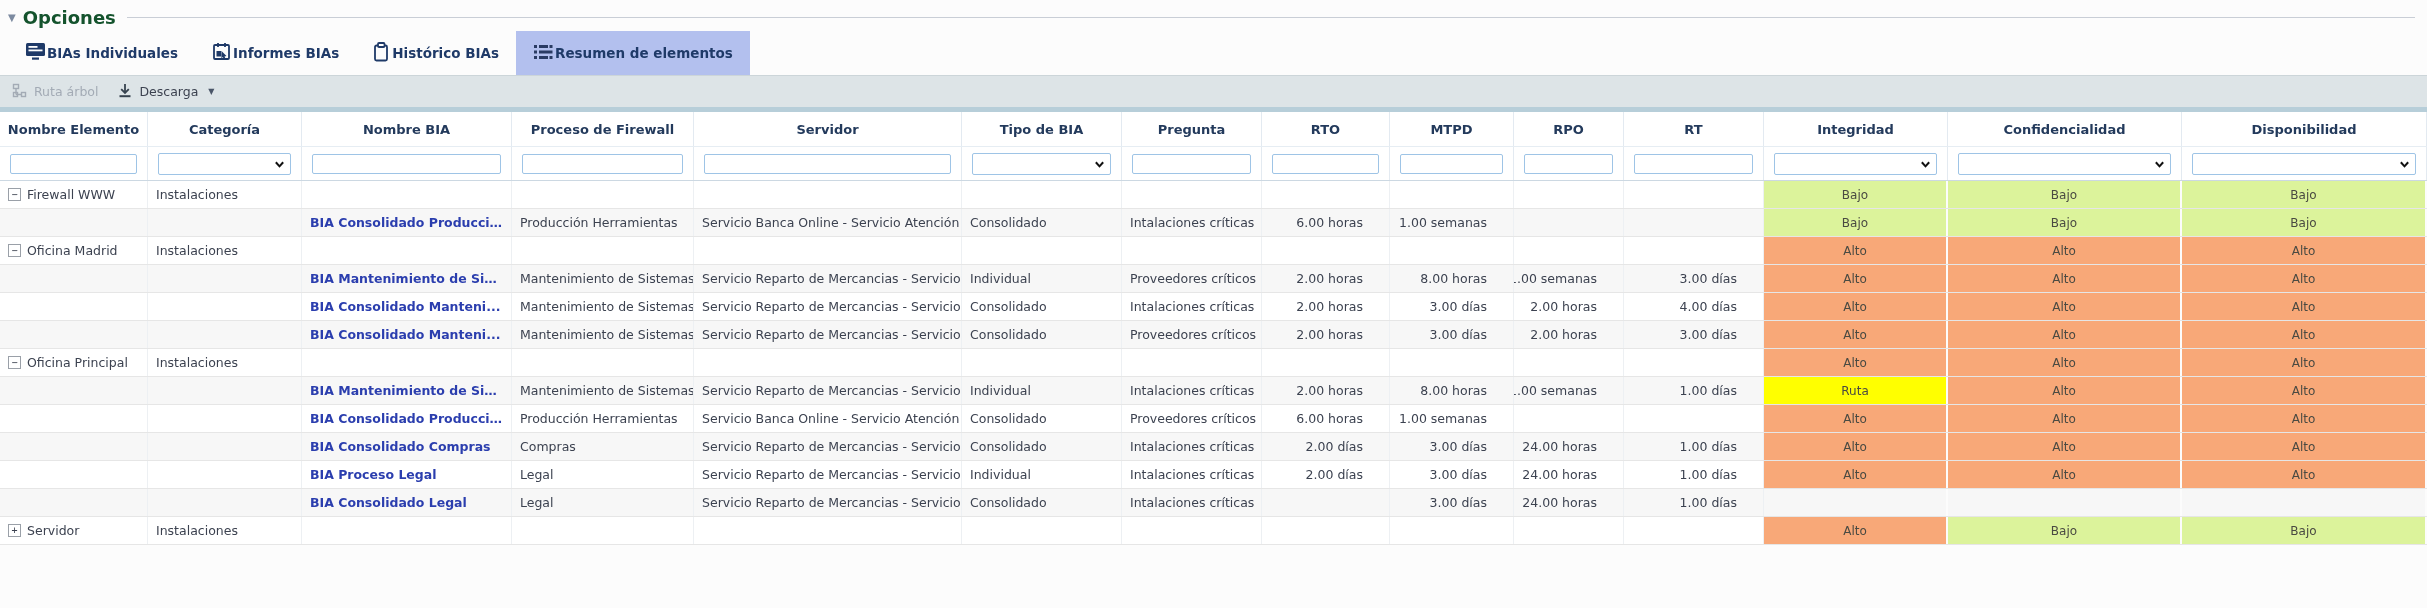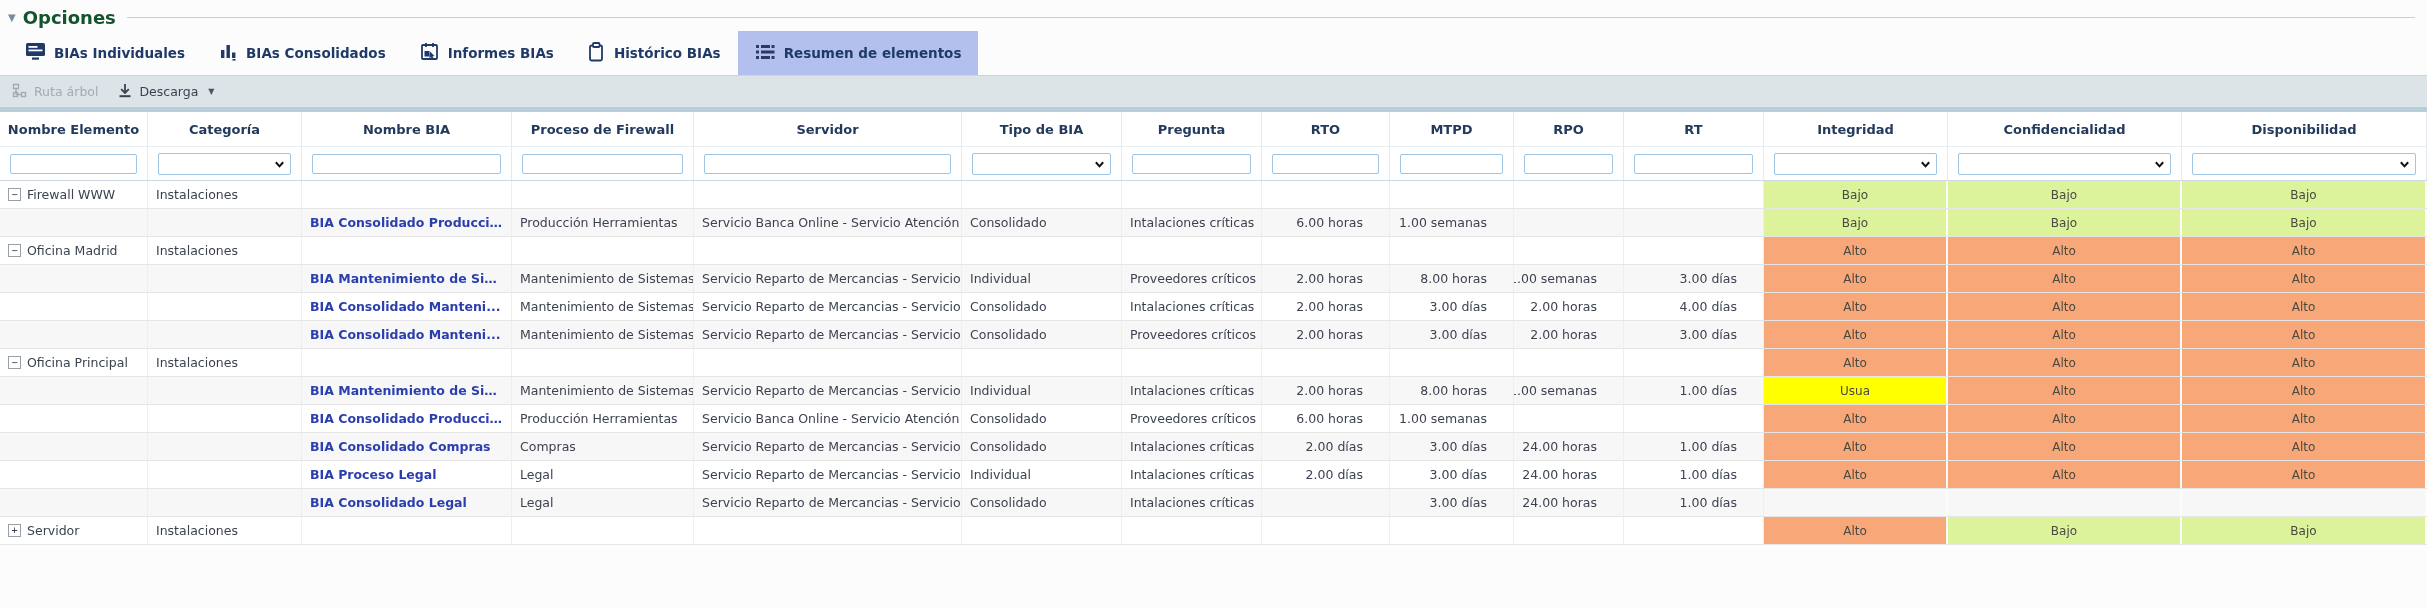--- a/index.html
+++ b/index.html
@@ -7,21 +7,21 @@
     width:2427px;height:608px;overflow:hidden;background:#fcfcfc;
     font-family:"DejaVu Sans","Liberation Sans",sans-serif;color:#3c4250;
   }
   
   .opciones-row{display:flex;align-items:center;gap:7px;padding:7px 12px 0 8px;}
   .opciones-caret{color:#7c8aa0;font-size:10px;}
   .opciones-label{font-weight:bold;color:#14532d;font-size:18px;}
   .opciones-line{flex:1;border-top:1px solid #c9ced6;height:0;margin-left:4px;}
   
   .tab-bar{display:flex;padding:3px 0 0 8px;align-items:stretch;}
-  .tab{display:flex;align-items:center;gap:8px;padding:0 17px;height:44px;
+  .tab{display:flex;align-items:center;gap:1px;padding:0 17px;height:44px;
        font-weight:bold;color:#1f3a68;font-size:13.5px;cursor:pointer;}
   .tab.active{background:#b3c0ee;}
   .tab svg{flex:none;}
   
   .toolbar{height:31px;background:#dde4e7;border-top:1px solid #ccd5d9;
            display:flex;align-items:center;gap:20px;padding-left:12px;}
   .tool{display:flex;align-items:center;gap:7px;font-size:12.5px;color:#3c4250;cursor:pointer;}
   .tool.disabled{color:#a3abb5;cursor:default;}
   .tool .caret{font-size:8px;margin-left:3px;color:#4a5568;}
   
@@ -62,29 +62,20 @@
     <div class="tab">
       <span><svg width="21" height="19" viewBox="0 0 21 19">
           <rect x="1" y="1" width="19" height="13" rx="1.5" fill="#1f3a68"></rect>
           <rect x="3.5" y="4" width="9" height="1.8" fill="#fff"></rect>
           <rect x="3.5" y="7.5" width="14" height="1.8" fill="#fff"></rect>
           <rect x="7" y="15.5" width="7" height="2.2" fill="#1f3a68"></rect>
         </svg></span>
       <span>BIAs Individuales</span>
     </div>
     <div class="tab">
-      <span><svg width="19" height="19" viewBox="0 0 19 19">
-          <rect x="2" y="8" width="3.4" height="8" fill="#1f3a68"></rect>
-          <rect x="7.5" y="3" width="3.4" height="13" fill="#1f3a68"></rect>
-          <rect x="13" y="10.5" width="3.4" height="5.5" fill="#1f3a68"></rect>
-          <rect x="13.5" y="17" width="3" height="1.6" fill="#1f3a68"></rect>
-        </svg></span>
-      <span>BIAs Consolidados</span>
-    </div>
-    <div class="tab">
       <span><svg width="20" height="20" viewBox="0 0 20 20">
           <g fill="none" stroke="#1f3a68" stroke-width="1.8">
             <rect x="2" y="3" width="15" height="14" rx="1"></rect>
             <path d="M6 1v4M13 1v4"></path>
           </g>
           <rect x="4.5" y="9" width="5" height="5.5" fill="#1f3a68"></rect>
           <path d="M10 9.5 14.5 14l-2 .4 1 2.4-1.6.7-1-2.5-1.6 1.4z" fill="#1f3a68"></path>
         </svg></span>
       <span>Informes BIAs</span>
     </div>
@@ -361,21 +352,21 @@
         <span class="bia-link">BIA Mantenimiento de Sist...</span>
       </div>
       <div class="td" style="width: 182px;">Mantenimiento de Sistemas</div>
       <div class="td" style="width: 268px;">Servicio Reparto de Mercancias - Servicio Help D</div>
       <div class="td" style="width: 160px;">Individual</div>
       <div class="td" style="width: 140px;">Intalaciones críticas</div>
       <div class="td num" style="width: 128px;">2.00 horas</div>
       <div class="td num" style="width: 124px;">8.00 horas</div>
       <div class="td num" style="width: 110px;">1.00 semanas</div>
       <div class="td num" style="width: 140px;">1.00 días</div>
-      <div class="td rating" style="width: 184px; background: rgb(255, 255, 0);">Usua</div>
+      <div class="td rating" style="width: 184px; background: rgb(255, 255, 0);">Ruta</div>
       <div class="td rating" style="width: 234px; background: rgb(248, 168, 120);">Alto</div>
       <div class="td rating" style="width: 245px; background: rgb(248, 168, 120);">Alto</div>
     </div>
     <div class="trow">
       <div class="td" style="width: 148px;"></div>
       <div class="td" style="width: 154px;"></div>
       <div class="td" style="width: 210px;">
         <span class="bia-link">BIA Consolidado Producci...</span>
       </div>
       <div class="td" style="width: 182px;">Producción Herramientas</div>

